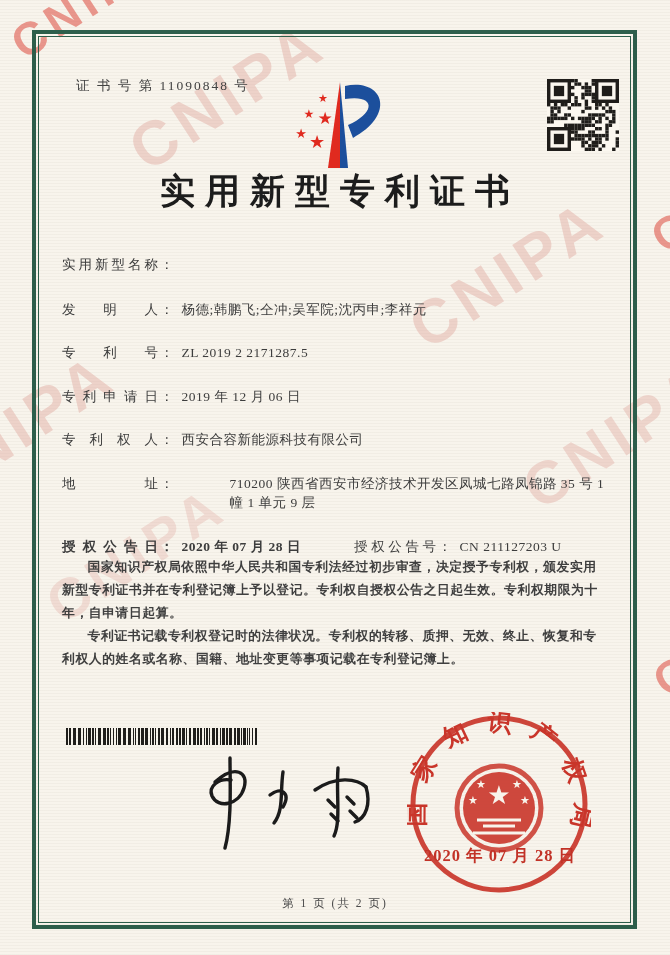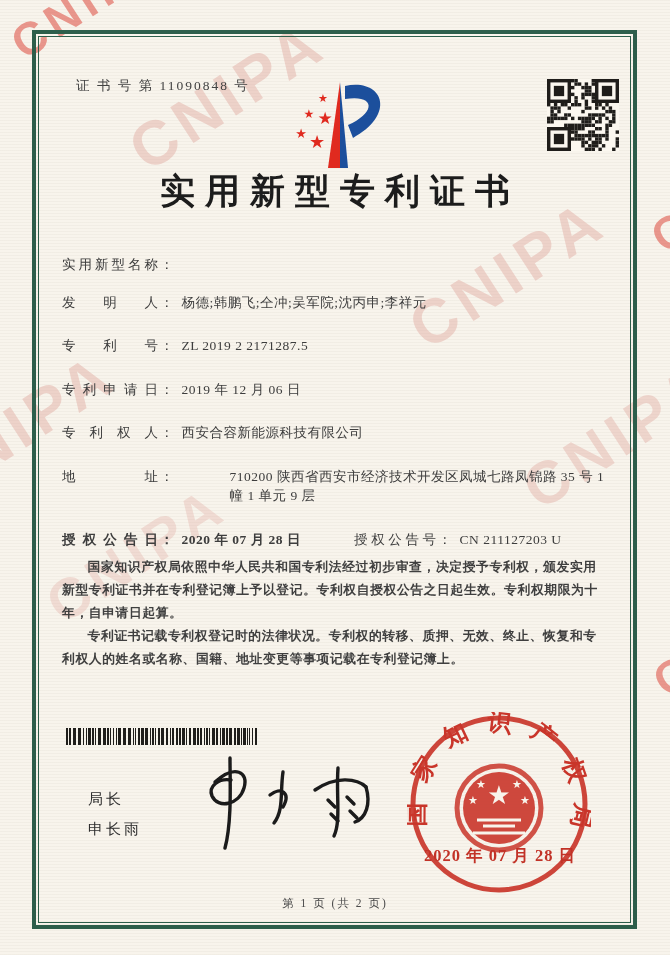--- a/index.html
+++ b/index.html
@@ -22,21 +22,21 @@
   
   .cert-no{position:absolute; left:76px; top:77px; font-size:13.5px; letter-spacing:2px; color:#424242;}
   .qr{position:absolute; left:547px; top:79px; width:72px; height:72px; background:#fbf7ef;}
   .qr svg{display:block;}
   .logo{position:absolute; left:287px; top:74px; width:116px; height:100px;}
   .title{position:absolute; left:0; top:168px; width:100%; text-align:center;
       font-size:35px; font-weight:bold; letter-spacing:10px; text-indent:10px; color:#1c1c1c;}
   
   .fields{position:absolute; left:62px; top:255px; width:548px; font-size:13.5px; color:#3d3d3d;}
   .frow{display:flex; align-items:flex-start; margin-bottom:24px; line-height:1.45;}
-  .frow.gap-lg{margin-bottom:18px;}
+  .frow.gap-lg{margin-bottom:25px;}
   .flabel{display:inline-block; width:96px; flex:0 0 96px; text-align:justify; text-align-last:justify;}
   .colon{margin:0 8px 0 2px;}
   .fvalue{letter-spacing:0.5px;}
   .fvalue.addr{width:420px;margin-left:48px;}
   .grant-left{display:flex; width:292px; flex:0 0 292px;font-weight:bold;}
   .grant-right{display:flex;}
   .grant-right .flabel{width:82px; flex:0 0 82px;}
   
   .paras{position:absolute; left:62px; top:556px; width:548px; font-size:12.8px;
       line-height:1.8; color:#3f3f3f; letter-spacing:0.6px;}
@@ -291,24 +291,20 @@
     </div>
   </div>
 
   <div class="paras">
     <p>国家知识产权局依照中华人民共和国专利法经过初步审查，决定授予专利权，颁发实用新型专利证书并在专利登记簿上予以登记。专利权自授权公告之日起生效。专利权期限为十年，自申请日起算。</p>
     <p>专利证书记载专利权登记时的法律状况。专利权的转移、质押、无效、终止、恢复和专利权人的姓名或名称、国籍、地址变更等事项记载在专利登记簿上。</p>
   </div>
 
   <div class="barcode"><i style="width:2px;margin-right:1px"></i><i style="width:2px;margin-right:2px"></i><i style="width:3px;margin-right:2px"></i><i style="width:3px;margin-right:2px"></i><i style="width:1px;margin-right:2px"></i><i style="width:1px;margin-right:1px"></i><i style="width:3px;margin-right:1px"></i><i style="width:2px;margin-right:1px"></i><i style="width:1px;margin-right:2px"></i><i style="width:3px;margin-right:2px"></i><i style="width:3px;margin-right:1px"></i><i style="width:2px;margin-right:1px"></i><i style="width:1px;margin-right:2px"></i><i style="width:1px;margin-right:2px"></i><i style="width:1px;margin-right:1px"></i><i style="width:3px;margin-right:2px"></i><i style="width:3px;margin-right:2px"></i><i style="width:3px;margin-right:2px"></i><i style="width:1px;margin-right:1px"></i><i style="width:1px;margin-right:2px"></i><i style="width:2px;margin-right:1px"></i><i style="width:3px;margin-right:1px"></i><i style="width:3px;margin-right:2px"></i><i style="width:1px;margin-right:1px"></i><i style="width:2px;margin-right:1px"></i><i style="width:1px;margin-right:2px"></i><i style="width:2px;margin-right:1px"></i><i style="width:3px;margin-right:2px"></i><i style="width:2px;margin-right:2px"></i><i style="width:1px;margin-right:1px"></i><i style="width:2px;margin-right:2px"></i><i style="width:2px;margin-right:1px"></i><i style="width:2px;margin-right:1px"></i><i style="width:3px;margin-right:1px"></i><i style="width:1px;margin-right:2px"></i><i style="width:2px;margin-right:2px"></i><i style="width:3px;margin-right:1px"></i><i style="width:2px;margin-right:1px"></i><i style="width:2px;margin-right:2px"></i><i style="width:1px;margin-right:1px"></i><i style="width:2px;margin-right:1px"></i><i style="width:1px;margin-right:2px"></i><i style="width:3px;margin-right:1px"></i><i style="width:2px;margin-right:2px"></i><i style="width:1px;margin-right:1px"></i><i style="width:3px;margin-right:1px"></i><i style="width:2px;margin-right:1px"></i><i style="width:3px;margin-right:2px"></i><i style="width:2px;margin-right:1px"></i><i style="width:3px;margin-right:1px"></i><i style="width:1px;margin-right:1px"></i><i style="width:3px;margin-right:1px"></i><i style="width:1px;margin-right:1px"></i><i style="width:1px;margin-right:2px"></i><i style="width:1px;margin-right:2px"></i><i style="width:2px;margin-right:2px"></i></div>
 
-  <div class="commissioner">
-    <div>局长</div>
-    <div>申长雨</div>
-  </div>
 
   <div class="signature">
     <svg width="210" height="105" viewBox="0 0 210 105" fill="none" stroke="#1b1b1b" stroke-width="3.4" stroke-linecap="round">
       <path d="M30,32 C50,14 64,22 59,38 C54,55 33,59 27,46 C23,36 34,28 46,30"></path>
       <path d="M45,8 C45,32 47,72 40,98"></path>
       <path d="M98,22 C95,42 99,60 89,73"></path>
       <path d="M85,45 C96,36 106,43 98,57"></path>
       <path d="M130,40 C150,26 172,28 181,37"></path>
       <path d="M153,18 C151,44 156,72 149,86"></path>
       <path d="M181,37 C186,54 181,68 170,72"></path>

